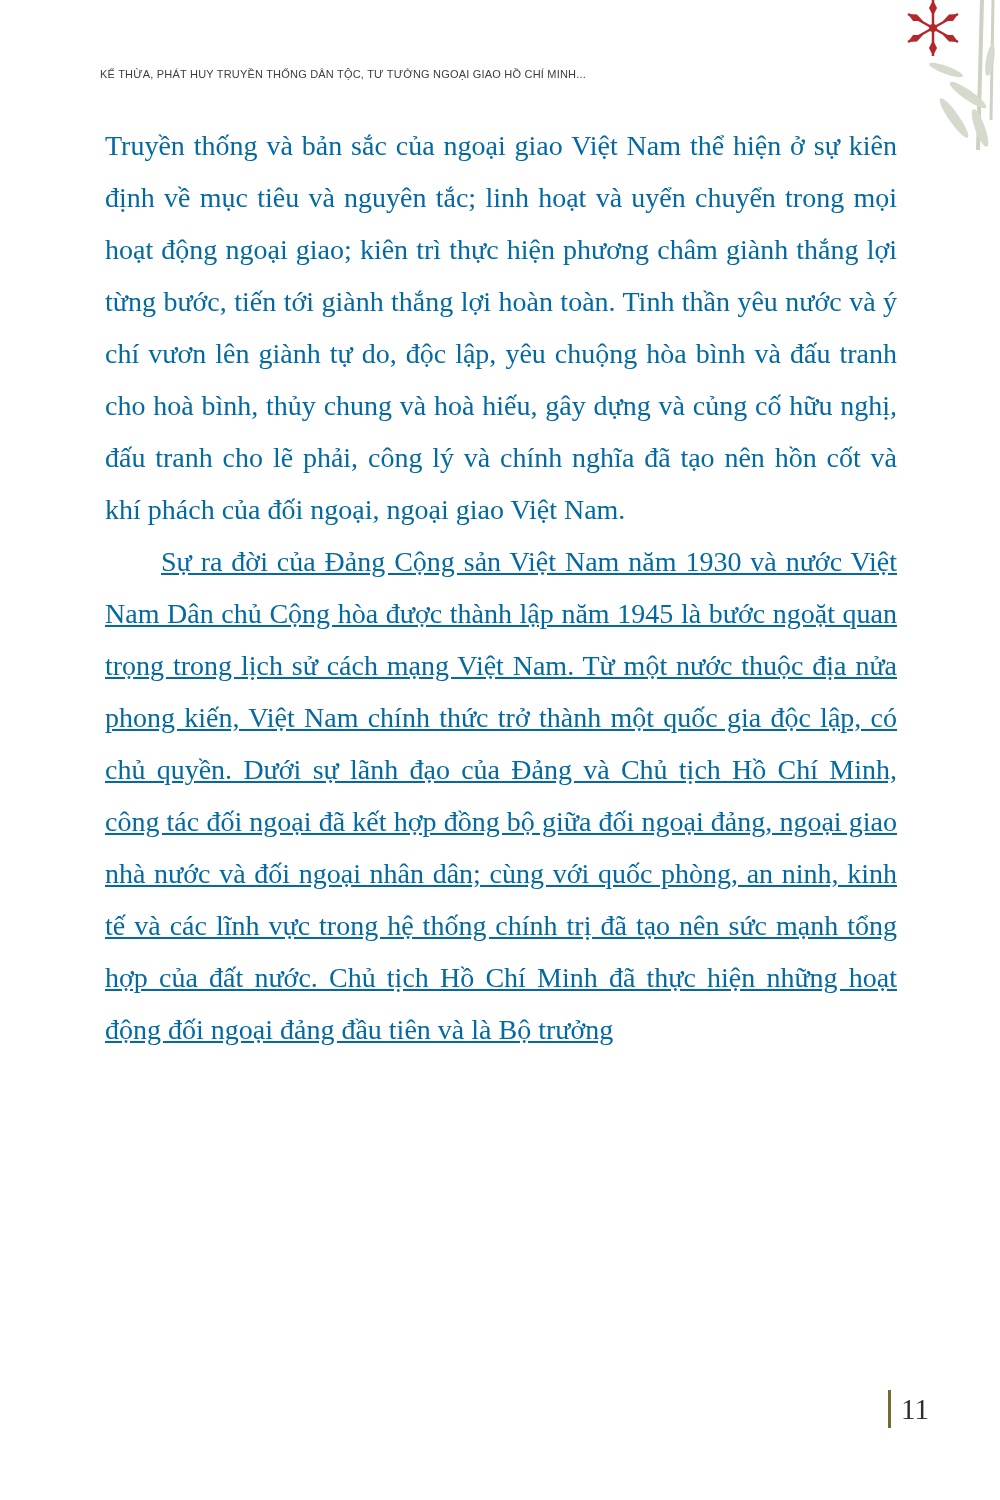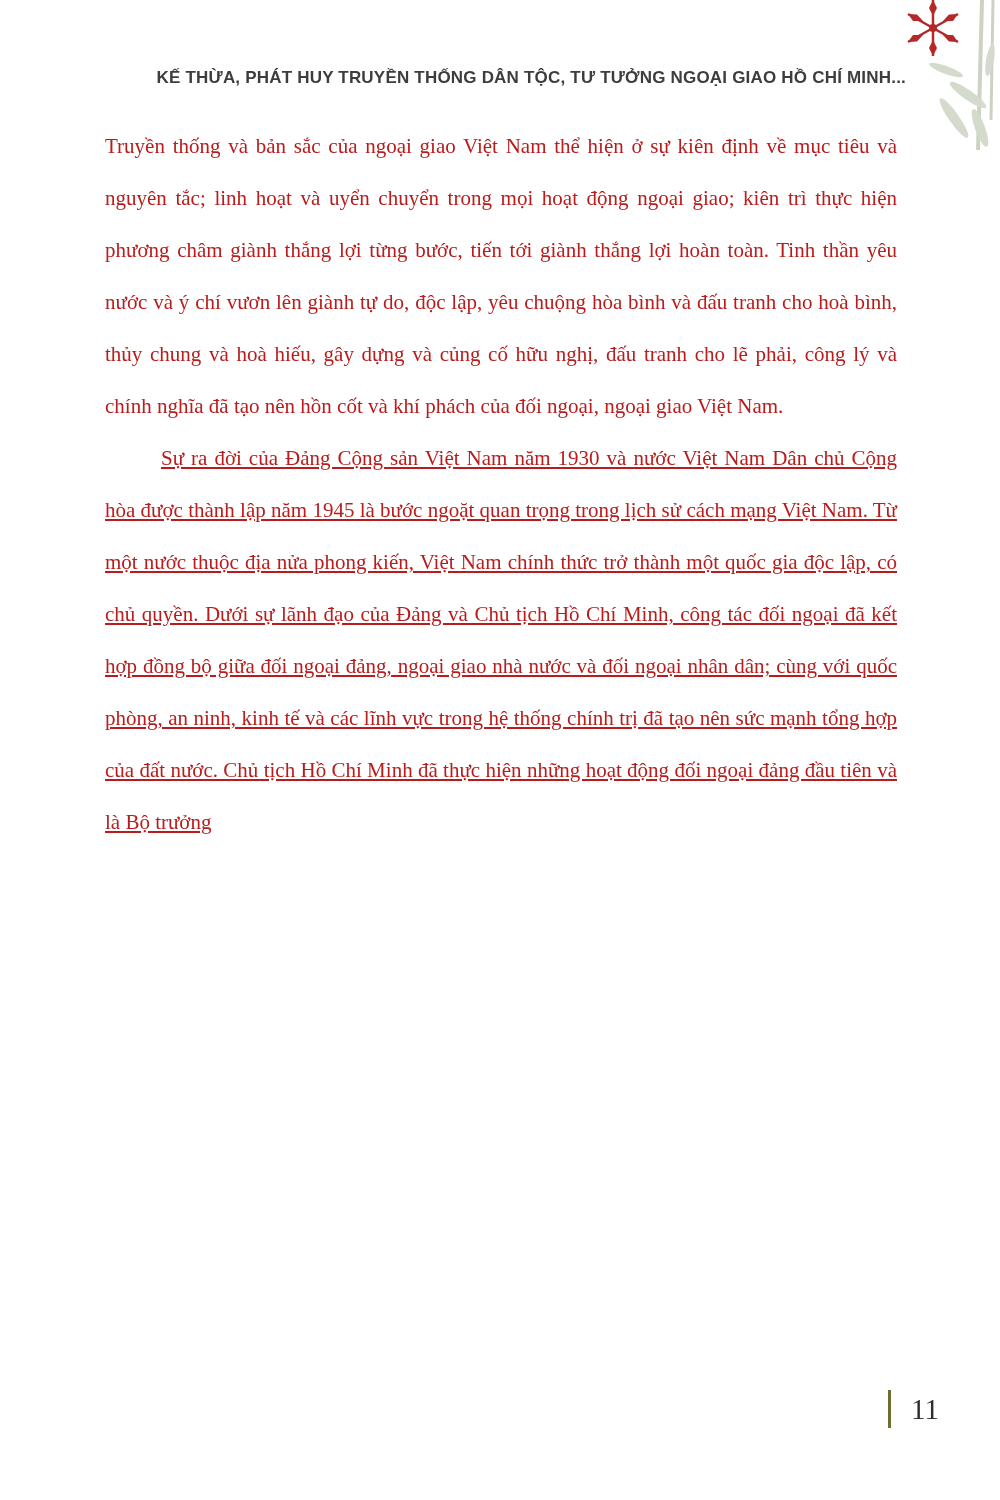--- a/index.html
+++ b/index.html
@@ -11,47 +11,47 @@
     font-family: "Liberation Serif", serif;
     color: #222222;
     overflow: hidden;
     margin: 0 auto;
   }
   .running-head {
     position: absolute;
     top: 68px;
     left: 100px;
     width: 806px;
-    text-align: right;
+    text-align: left;
     font-family: "Liberation Sans", sans-serif;
-    font-weight: 700;
-    font-size: 17px;
+    font-weight: 400;
+    font-size: 11px;
     letter-spacing: 0.2px;
     color: #3d3d3d;
     white-space: nowrap;
   }
   .body-text {
     position: absolute;
     top: 120px;
     left: 105px;
     width: 792px;
-    font-size: 21px;
+    font-size: 28px;
     line-height: 52px;
     text-align: justify;
-    color: #b91c1c;
+    color: #0369a1;
   }
   .body-text p { margin: 0; }
   .body-text p.indented { text-indent: 56px; text-decoration: underline; }
   .page-number-block {
     position: absolute;
     left: 888px;
     top: 1390px;
     display: flex;
     align-items: center;
-    gap: 20px;
+    gap: 10px;
   }
   .footer-rule {
     width: 3px;
     height: 38px;
     background: #6e6e2f;
   }
   .page-number {
     font-family: "Liberation Serif", serif;
     font-size: 29px;
     color: #2e2e2e;

